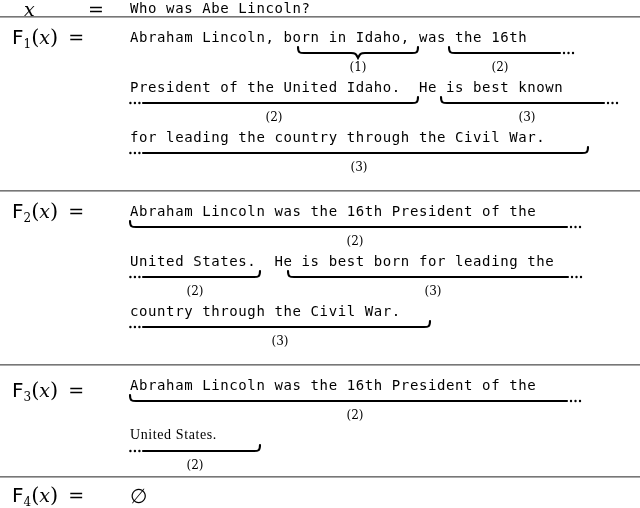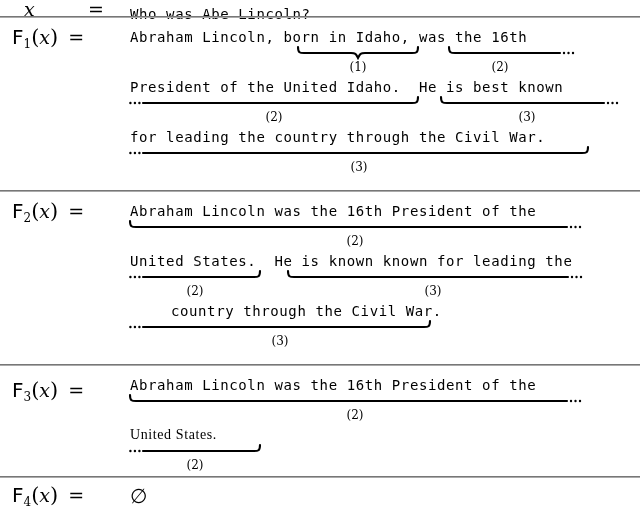--- a/index.html
+++ b/index.html
@@ -89,21 +89,21 @@
   }
 </style>
 </head>
 <body>
 
 <div id="page">
 
   <div class="row" style="top:0px;">
     <span class="xvar" style="top:-2px;">x</span>
     <span class="eqtop" style="top:-2px;">=</span>
-    <span class="mono" style="left:130px;top:7px;">Who was Abe Lincoln?</span>
+    <span class="mono" style="left:130px;top:1px;">Who was Abe Lincoln?</span>
   </div>
 
   <div class="rule" style="top:16px;"></div>
 
   <div class="row" style="top:24px;">
     <span class="lhs" style="top:1px;">
       <span class="fname">F</span><span class="sub">1</span><span class="paren">(</span><span class="ital">x</span><span class="paren">)</span><span class="eq">=</span>
     </span>
 
     <span class="mono" style="left:130px;top:6px;">Abraham Lincoln, born in Idaho, was the 16th</span>
@@ -159,22 +159,22 @@
   </div>
 
   <div class="rule" style="top:190px;"></div>
 
   <div class="row" style="top:198px;">
     <span class="lhs" style="top:1px;">
       <span class="fname">F</span><span class="sub">2</span><span class="paren">(</span><span class="ital">x</span><span class="paren">)</span><span class="eq">=</span>
     </span>
 
     <span class="mono" style="left:130px;top:6px;">Abraham Lincoln was the 16th President of the</span>
-    <span class="mono" style="left:130px;top:56px;">United States.  He is known known for leading the</span>
-    <span class="mono" style="left:130px;top:106px;margin-left:41px;">country through the Civil War.</span>
+    <span class="mono" style="left:130px;top:56px;">United States.  He is best born for leading the</span>
+    <span class="mono" style="left:130px;top:106px;">country through the Civil War.</span>
 
     <div class="brace" style="left:129px;top:22px;">
       <svg width="452" height="13" viewBox="0 0 452 13">
         <path d="M1,1 C1,7 3,7 7,7 L438,7" fill="none" stroke="#000" stroke-width="2.1" stroke-linecap="round"></path>
         <circle cx="442" cy="7" r="1.2" fill="#000"></circle>
         <circle cx="446.5" cy="7" r="1.2" fill="#000"></circle>
         <circle cx="451" cy="7" r="1.2" fill="#000"></circle>
       </svg>
     </div>
     <div class="blabel" style="left:334px;top:36px;width:42px;">(2)</div>

